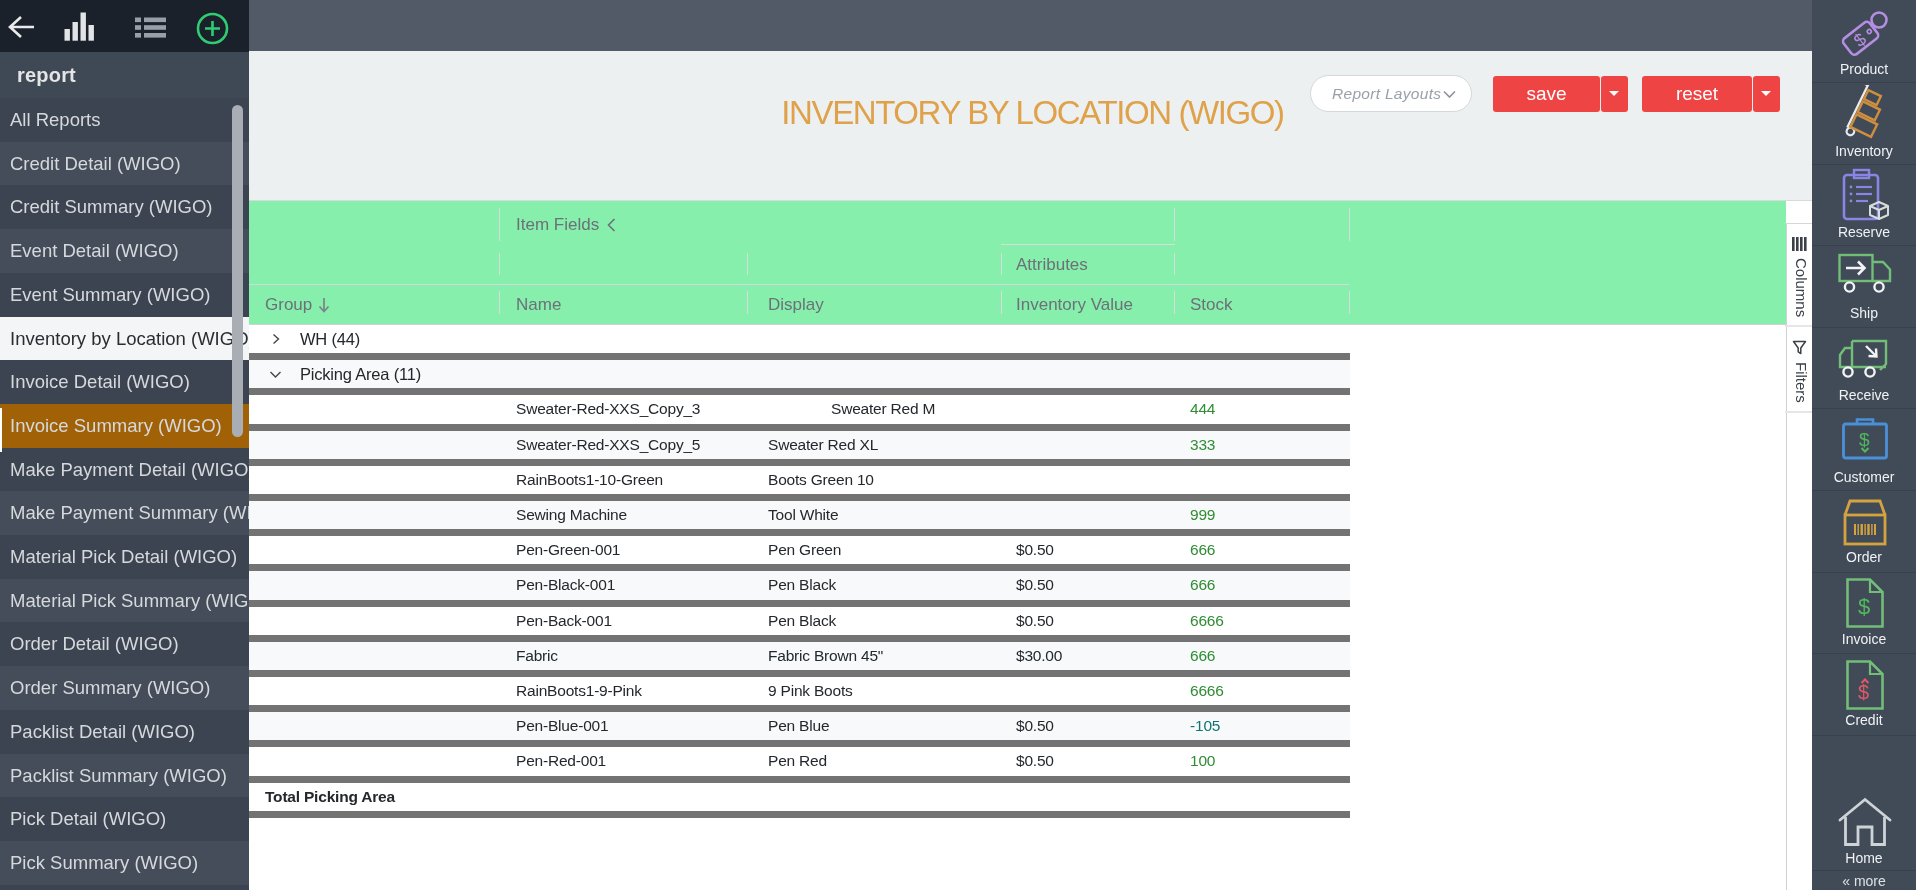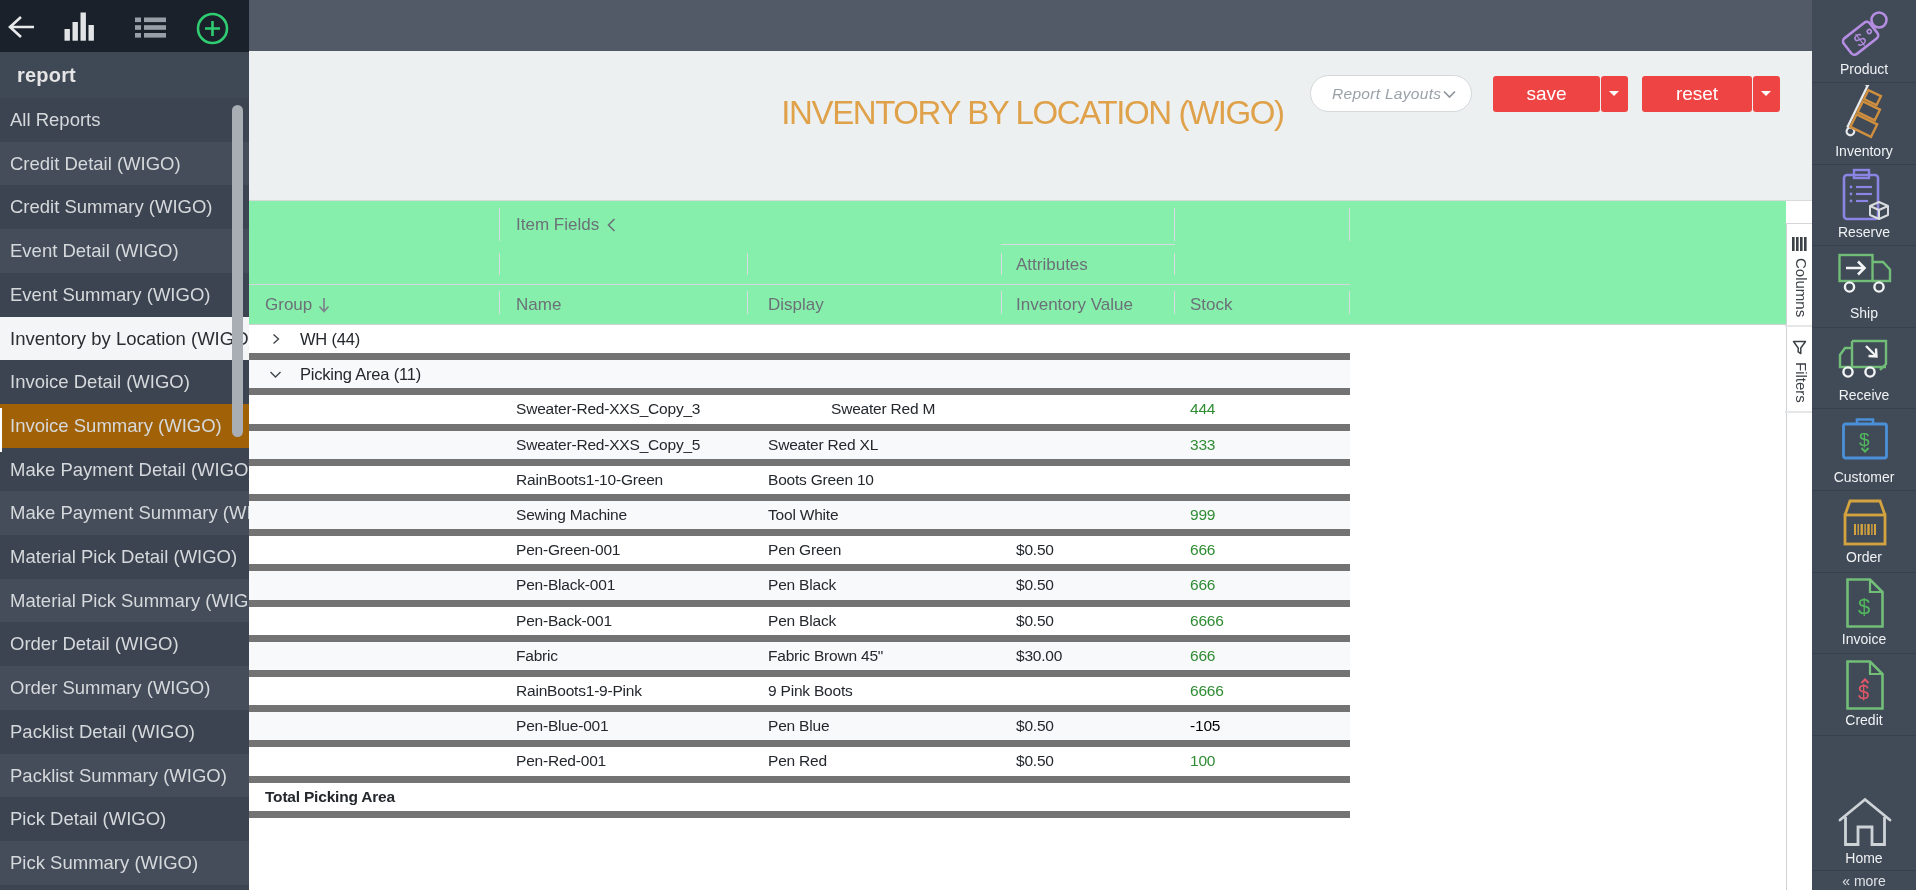--- a/index.html
+++ b/index.html
@@ -32,21 +32,21 @@
 .vsep { position:absolute; width:1px; background:#d9dcde; }
 .hline { position:absolute; height:1px; background:#d9dcde; }
 .hcell { position:absolute; color:#6b7177; font-size:17px; }
 #tabstrip { position:absolute; left:1537px; top:0; width:26px; height:689px; background:#fff; }
 
 
 .trow { position:absolute; left:0; width:1101px; height:35.2px; border-bottom:7px solid #737373; }
 .trow.alt { background:#f7f9fb; }
 .cell { position:absolute; top:0; height:100%; display:flex; align-items:center; font-size:15.5px; letter-spacing:-0.2px; color:#24282d; white-space:nowrap; }
 .green { color:#2f8c33; }
-.red { color:#000000; }
+.red { color:#0f766e; }
 
 
 .rsec-label { position:absolute; width:104px; text-align:center; color:#f0f2f4; font-size:14px; }
 .rsep { position:absolute; left:0; width:104px; height:1px; background:#38404c; }
 .ricon { position:absolute; left:28px; }
 </style>
 </head>
 <body>
 <div class="abs" id="topbar"></div>
 <div class="abs" id="corner">

